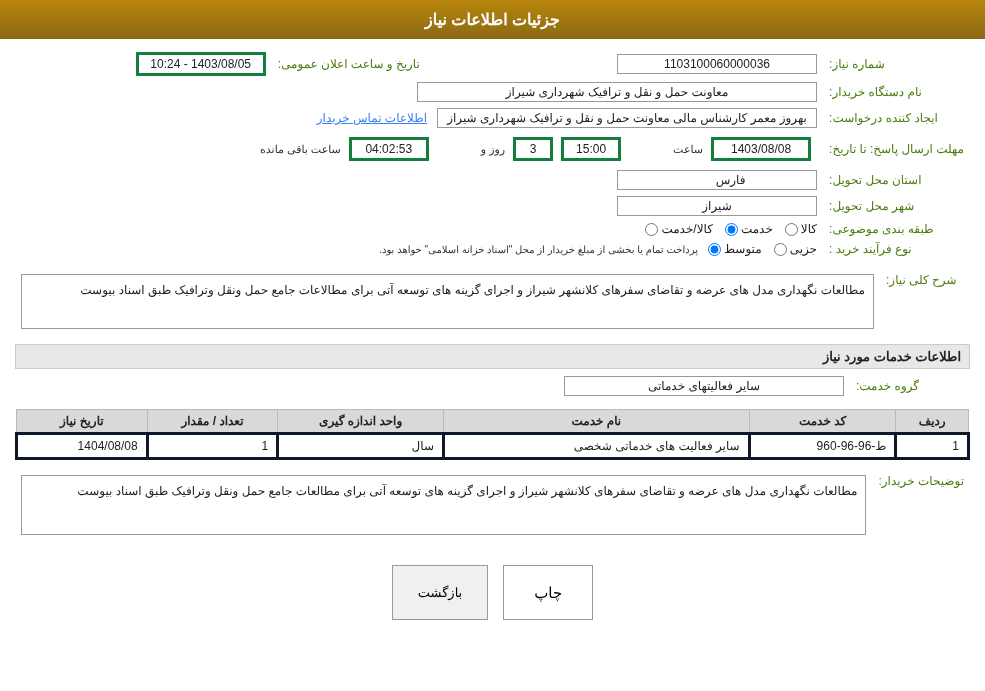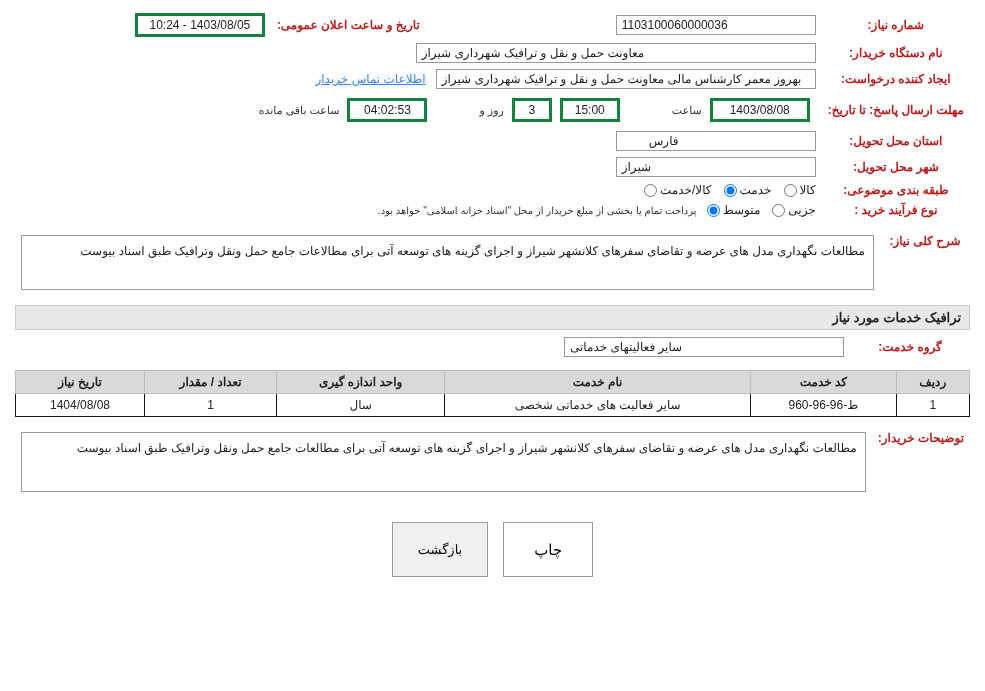--- a/index.html
+++ b/index.html
@@ -31,36 +31,36 @@
     .info-table {
       width: 100%;
       border-collapse: collapse;
       margin-bottom: 8px;
     }
     .info-table td {
       padding: 3px 6px;
       vertical-align: middle;
     }
     .label-cell {
-      text-align: center;
-      font-weight: bold;
+      text-align: left;
+      font-weight: normal;
       white-space: nowrap;
-      color: #b91c1c;
+      color: #4d7c0f;
       width: 120px;
     }
     .value-cell {
       text-align: right;
     }
     .input-box {
       border: 1px solid #999;
       background: #fff;
       padding: 2px 5px;
       display: inline-block;
       min-width: 180px;
-      text-align: left;
+      text-align: center;
     }
     .input-box-wide {
       min-width: 320px;
     }
     .date-box {
       border: 3px solid #15803d;
       background: #fff;
       padding: 2px 5px;
       display: inline-block;
       min-width: 130px;
@@ -120,23 +120,22 @@
       font-size: 12px;
     }
     .services-table th {
       background: #d9d9d9;
       border: 1px solid #bbb;
       padding: 4px 8px;
       text-align: center;
       font-weight: bold;
     }
     .services-table td {
-      border: 1px solid #0f172a;
+      border: 3px solid #0f172a;
       padding: 4px 8px;
-      text-align: center;
     }
     .buyer-desc-box {
       border: 1px solid #999;
       background: #fff;
       padding: 6px 8px;
       min-height: 60px;
       text-align: right;
       direction: rtl;
       font-size: 12px;
       line-height: 1.6;
@@ -172,30 +171,33 @@
       font-weight: bold;
       font-size: 13px;
       margin: 8px 0 4px 0;
     }
   </style>
 </head>
 <body>
 
 <div class="page-wrapper">
 
+  <div class="header-bar">
+    <span>جزئیات اطلاعات نیاز</span>
+  </div>
 
   <div class="content-area">
 
     <table class="info-table">
 
       <tbody>
           <tr>
         <td class="label-cell">شماره نیاز:</td>
         <td class="value-cell">
-          <span class="input-box" style="min-width:200px;text-align:left;">1103100060000036</span>
+          <span class="input-box" style="min-width:200px;text-align:center;">1103100060000036</span>
         </td>
         <td class="label-cell" style="padding-right:20px;">تاریخ و ساعت اعلان عمومی:</td>
         <td class="value-cell">
           <span class="date-box">1403/08/05 - 10:24</span>
         </td>
       </tr>
 
       <tr>
         <td class="label-cell">نام دستگاه خریدار:</td>
         <td class="value-cell" colspan="3">
@@ -286,21 +288,21 @@
       <tbody>
           <tr>
         <td class="label-cell" style="vertical-align:top; padding-top:6px; width:90px;">شرح کلی نیاز:</td>
         <td>
           <div class="description-box">مطالعات نگهداری مدل های عرضه و تقاضای سفرهای کلانشهر شیراز و اجرای گزینه های توسعه آتی برای مطالاعات جامع حمل ونقل وترافیک  طبق اسناد بیوست</div>
         </td>
       </tr>
     </tbody>
       </table>
 
-    <div class="section-header">ترافیک خدمات مورد نیاز</div>
+    <div class="section-header">اطلاعات خدمات مورد نیاز</div>
 
     <table class="info-table">
       <tbody>
           <tr>
         <td class="label-cell">گروه خدمت:</td>
         <td class="value-cell">
           <span class="input-box" style="min-width:280px;">سایر فعالیتهای خدماتی</span>
         </td>
       </tr>
     </tbody>

